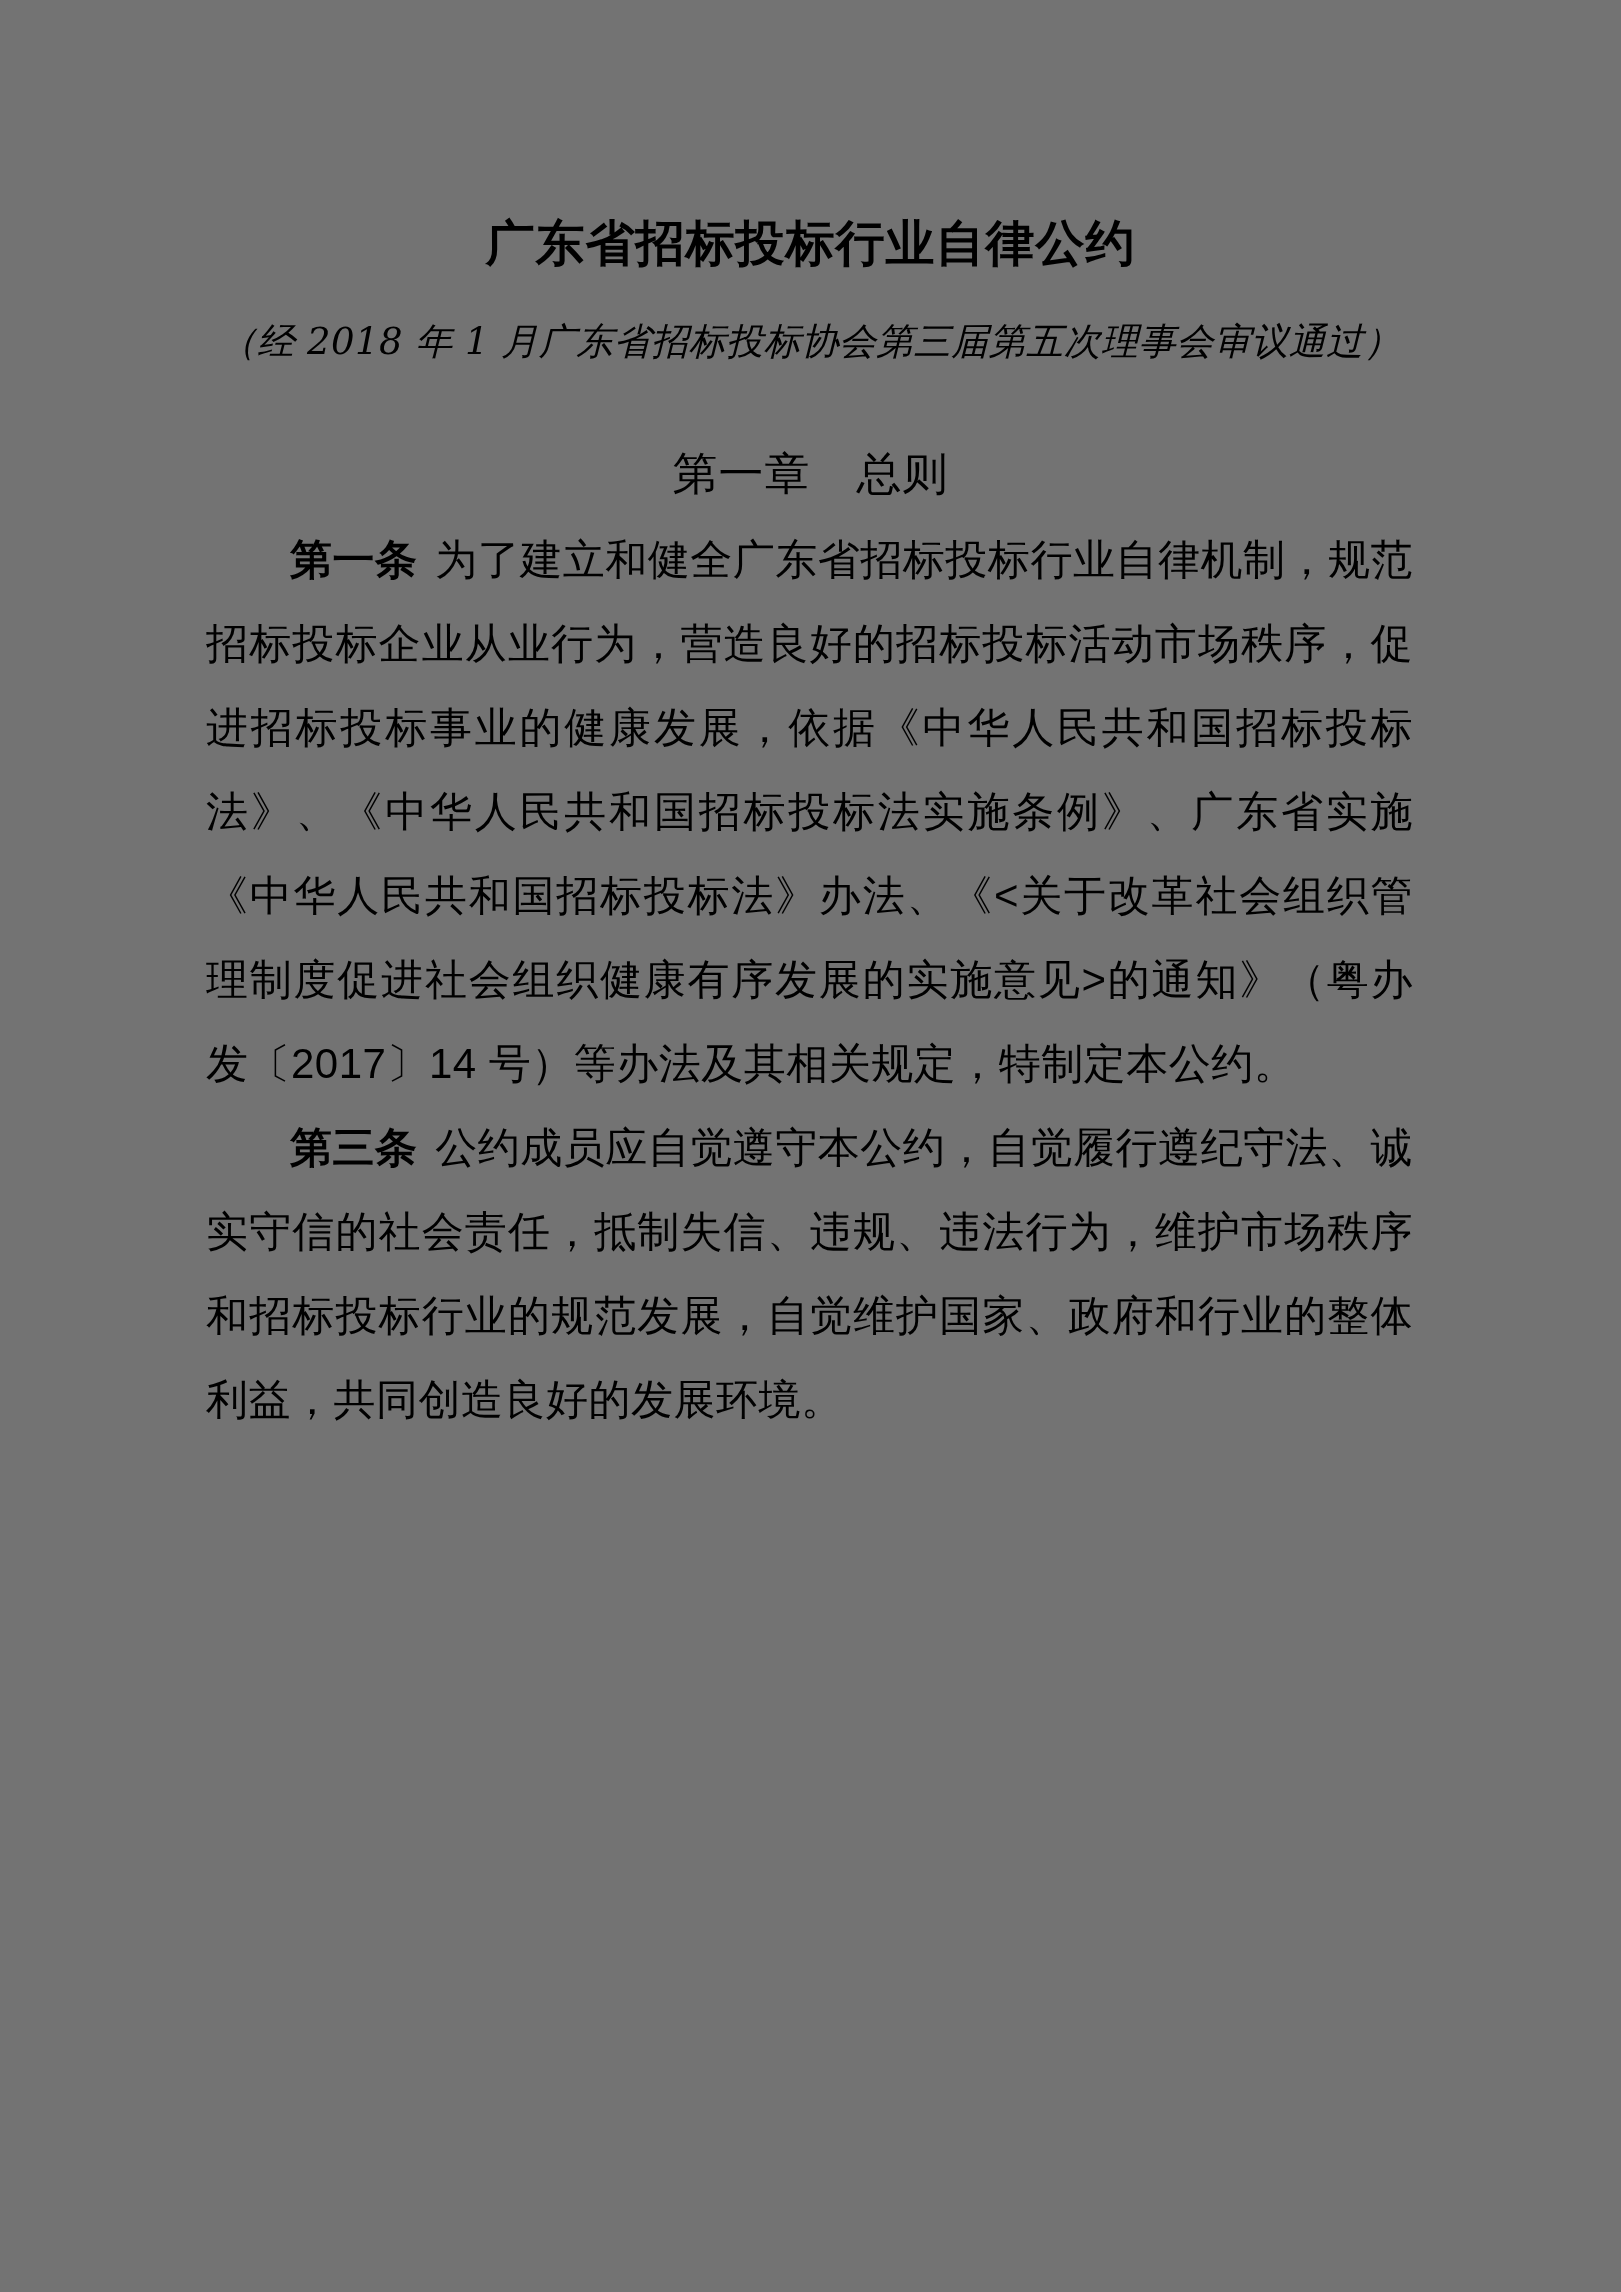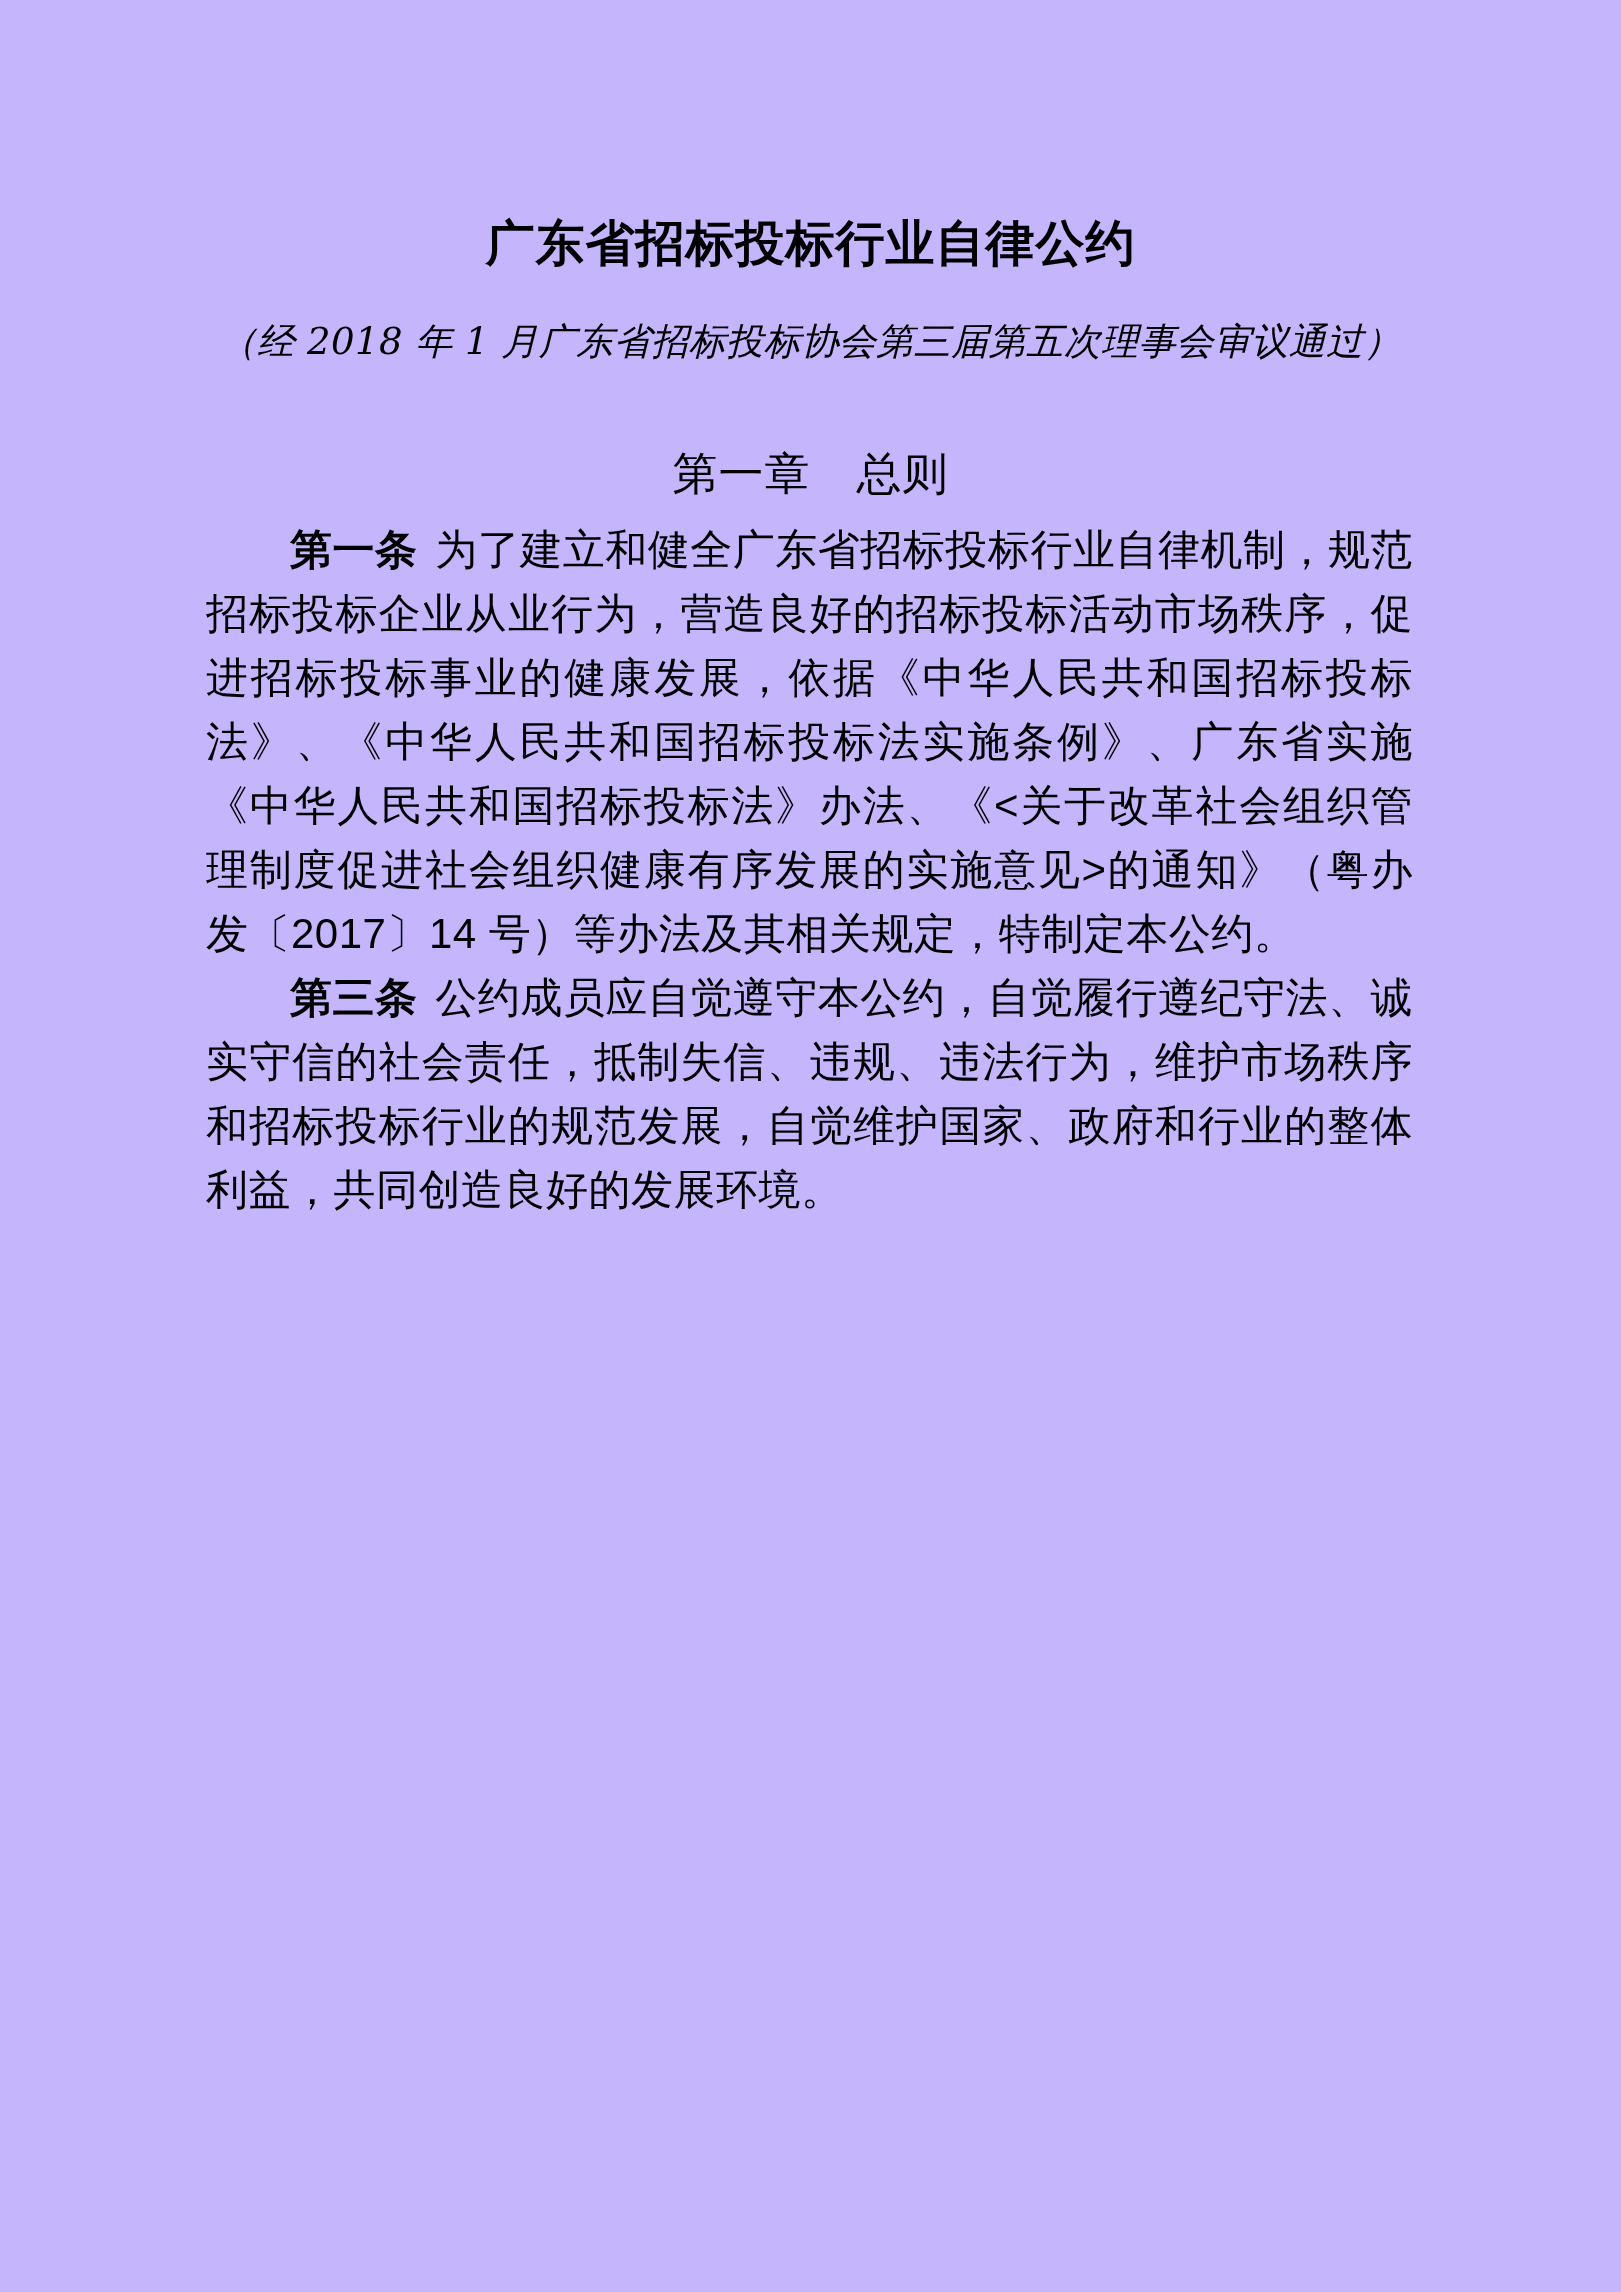--- a/index.html
+++ b/index.html
@@ -11,21 +11,21 @@
   body {
     font-family: "Liberation Sans", sans-serif;
     color: #000000;
     -webkit-font-smoothing: antialiased;
   }
   .page {
     position: relative;
     width: 1621px;
     height: 2293px;
     margin: 0 auto;
-    background: #c4b5fd;
+    background: #737373;
     overflow: hidden;
     box-sizing: border-box;
   }
 
   
   .doc-title {
     margin: 0;
     padding-top: 214px;
     text-align: center;
     font-size: 49px;
@@ -55,21 +55,21 @@
 
   
   .doc-body {
     margin-top: 17.6px;
     padding: 0 208px 0 206px;
     box-sizing: border-box;
   }
   .doc-body p.article {
     margin: 0;
     font-size: 42px;
-    line-height: 64px;
+    line-height: 84px;
     text-align: justify;
     text-justify: inter-ideograph;
     text-indent: 2em;
     letter-spacing: 0.5px;
     word-break: break-all;
   }
   .article-label {
     font-weight: 700;
     margin-right: 0.42em;
   }

